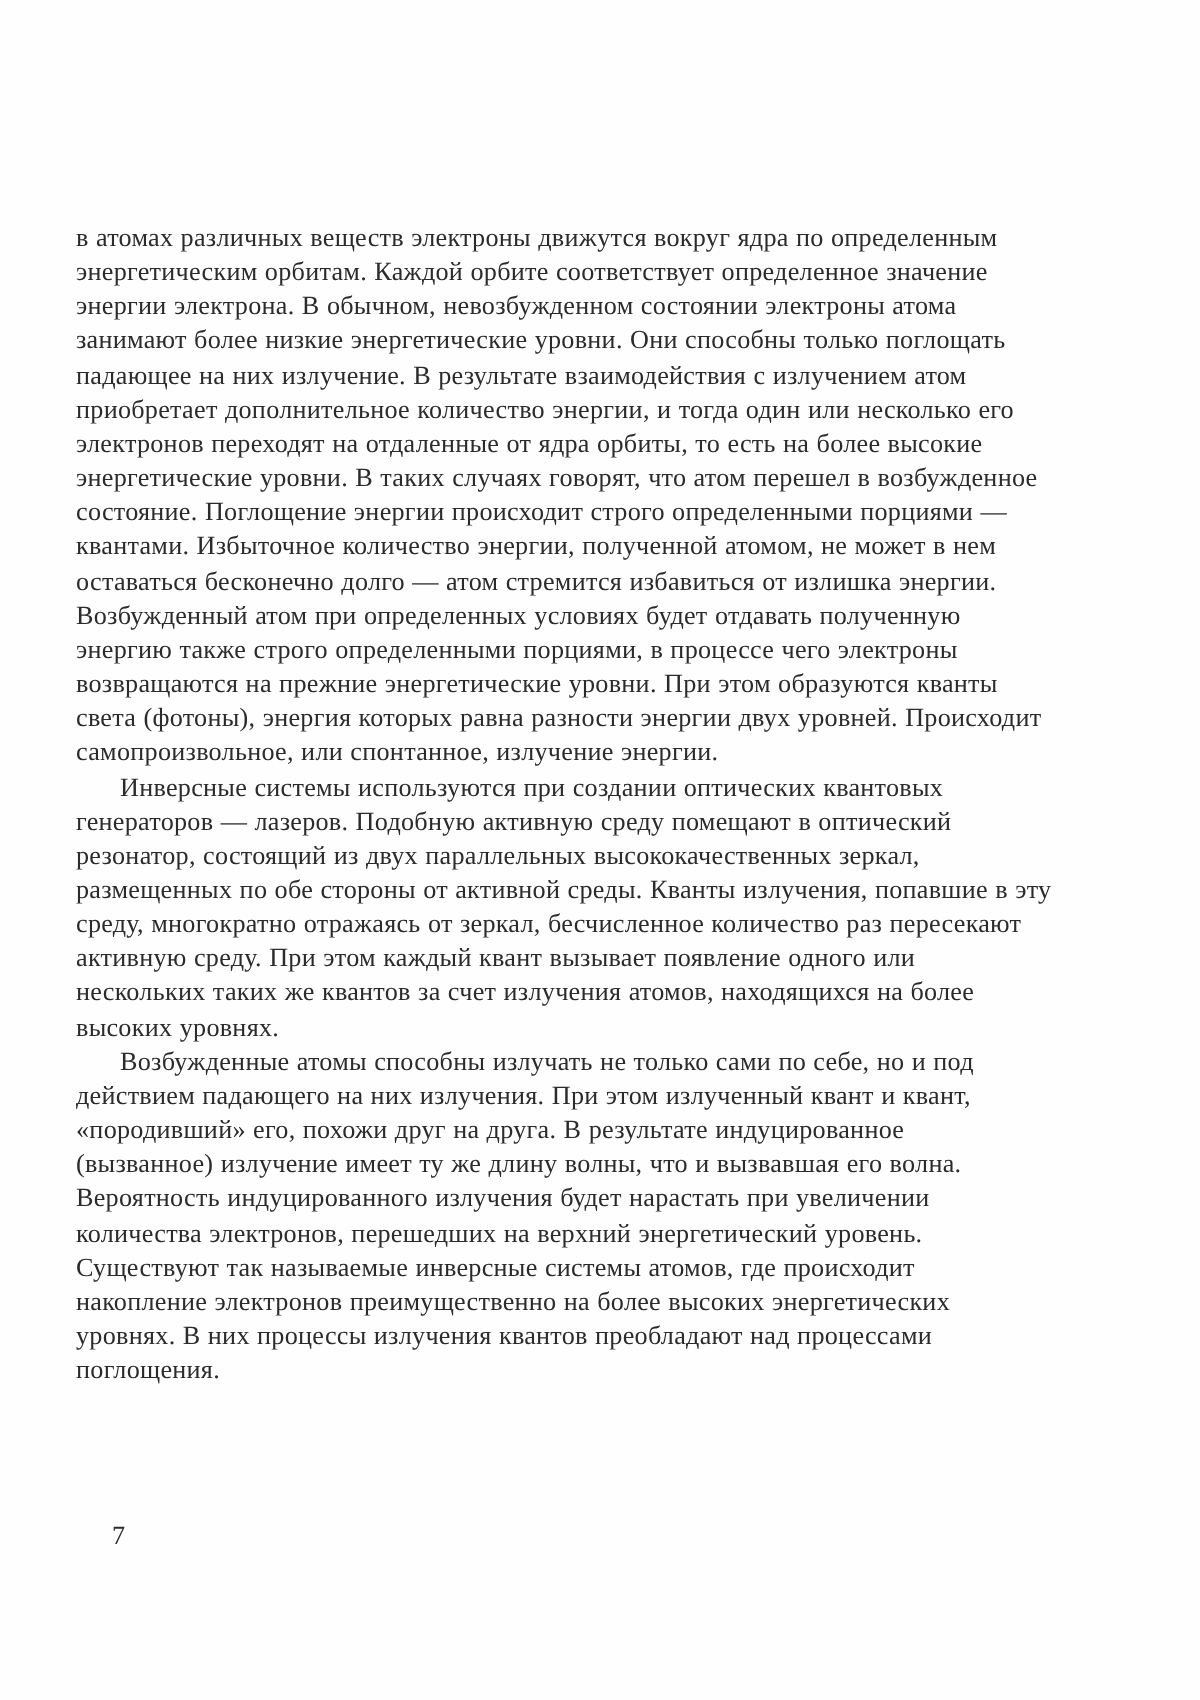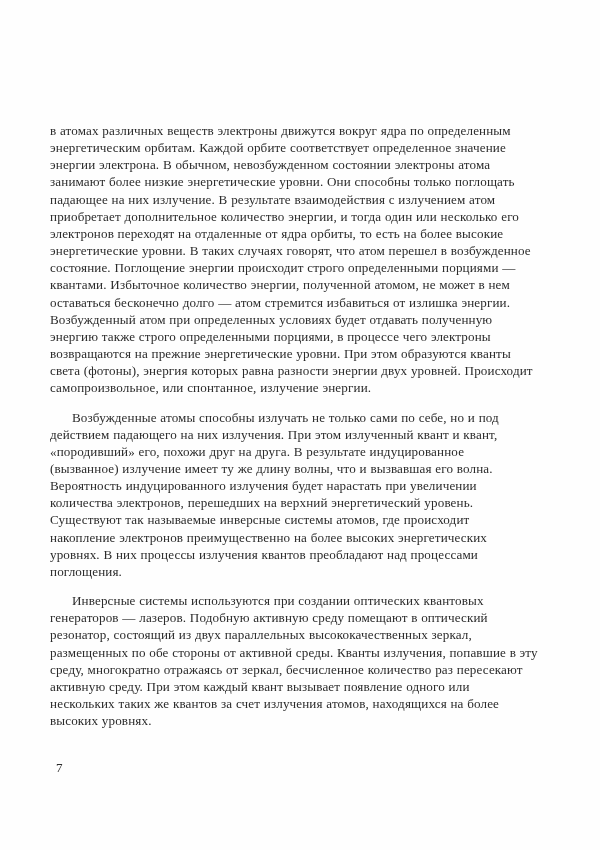--- a/index.html
+++ b/index.html
@@ -23,21 +23,21 @@
   }
 
   .text-block {
     position: absolute;
     left: 38px;
     top: 110px;
     width: 516px;
   }
 
   .para {
-    margin: 12px;
+    margin: 0;
     font-size: 13.1px;
     line-height: 17.15px;
     color: #2b2b2b;
     text-align: left;
     white-space: pre-line;
     letter-spacing: 0.01em;
     word-spacing: 0.02em;
     -webkit-font-smoothing: antialiased;
   }
 
@@ -72,37 +72,37 @@
 энергетические уровни. В таких случаях говорят, что атом перешел в возбужденное
 состояние. Поглощение энергии происходит строго определенными порциями —
 квантами. Избыточное количество энергии, полученной атомом, не может в нем
 оставаться бесконечно долго — атом стремится избавиться от излишка энергии.
 Возбужденный атом при определенных условиях будет отдавать полученную
 энергию также строго определенными порциями, в процессе чего электроны
 возвращаются на прежние энергетические уровни. При этом образуются кванты
 света (фотоны), энергия которых равна разности энергии двух уровней. Происходит
 самопроизвольное, или спонтанное, излучение энергии.</p>
 
+    <p class="para indent">Инверсные системы используются при создании оптических квантовых
+генераторов — лазеров. Подобную активную среду помещают в оптический
+резонатор, состоящий из двух параллельных высококачественных зеркал,
+размещенных по обе стороны от активной среды. Кванты излучения, попавшие в эту
+среду, многократно отражаясь от зеркал, бесчисленное количество раз пересекают
+активную среду. При этом каждый квант вызывает появление одного или
+нескольких таких же квантов за счет излучения атомов, находящихся на более
+высоких уровнях.</p>
+
     <p class="para indent">Возбужденные атомы способны излучать не только сами по себе, но и под
 действием падающего на них излучения. При этом излученный квант и квант,
 «породивший» его, похожи друг на друга. В результате индуцированное
 (вызванное) излучение имеет ту же длину волны, что и вызвавшая его волна.
 Вероятность индуцированного излучения будет нарастать при увеличении
 количества электронов, перешедших на верхний энергетический уровень.
 Существуют так называемые инверсные системы атомов, где происходит
 накопление электронов преимущественно на более высоких энергетических
 уровнях. В них процессы излучения квантов преобладают над процессами
 поглощения.</p>
 
-    <p class="para indent">Инверсные системы используются при создании оптических квантовых
-генераторов — лазеров. Подобную активную среду помещают в оптический
-резонатор, состоящий из двух параллельных высококачественных зеркал,
-размещенных по обе стороны от активной среды. Кванты излучения, попавшие в эту
-среду, многократно отражаясь от зеркал, бесчисленное количество раз пересекают
-активную среду. При этом каждый квант вызывает появление одного или
-нескольких таких же квантов за счет излучения атомов, находящихся на более
-высоких уровнях.</p>
-
   </div>
 
   <div class="page-number">7</div>
 
 </div>
 
 </body></html>

